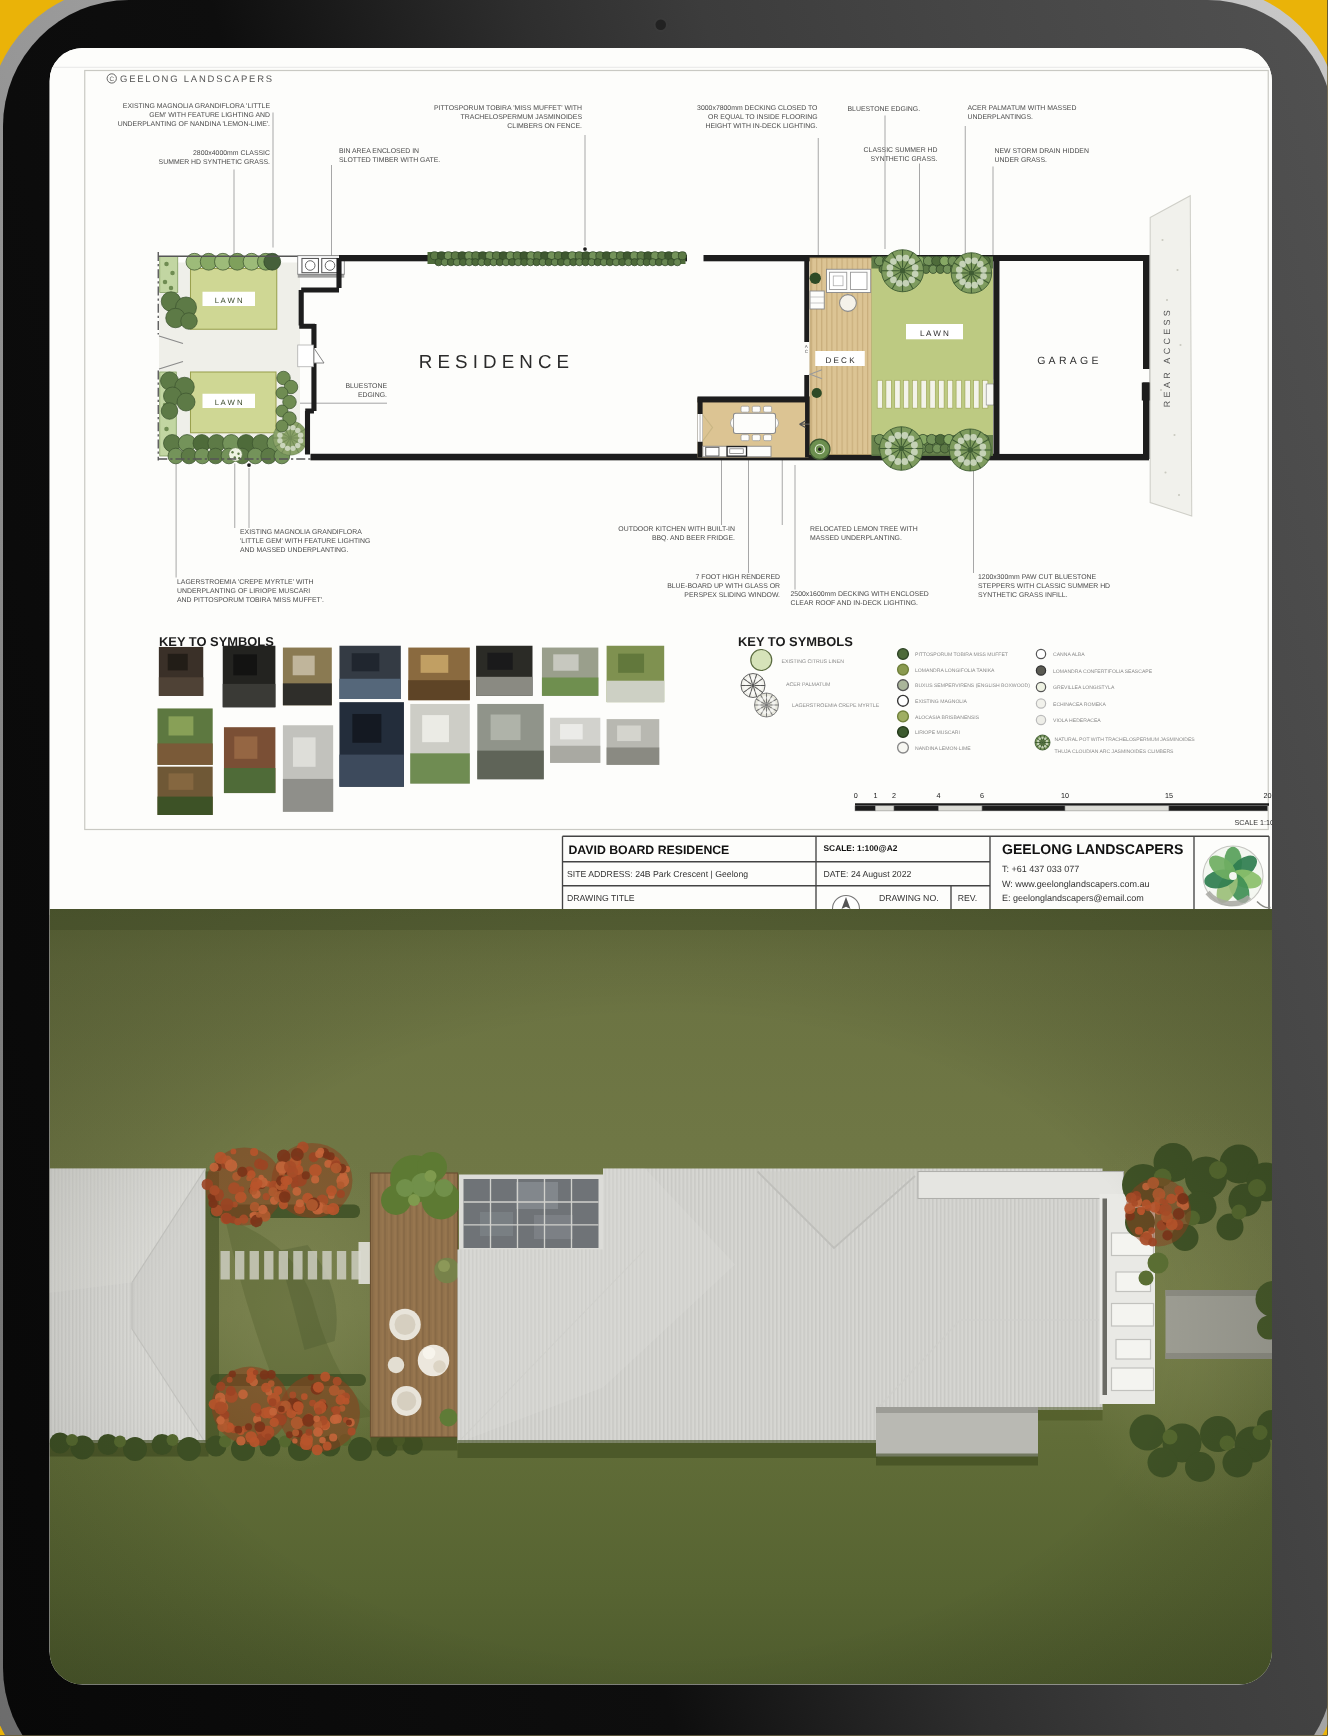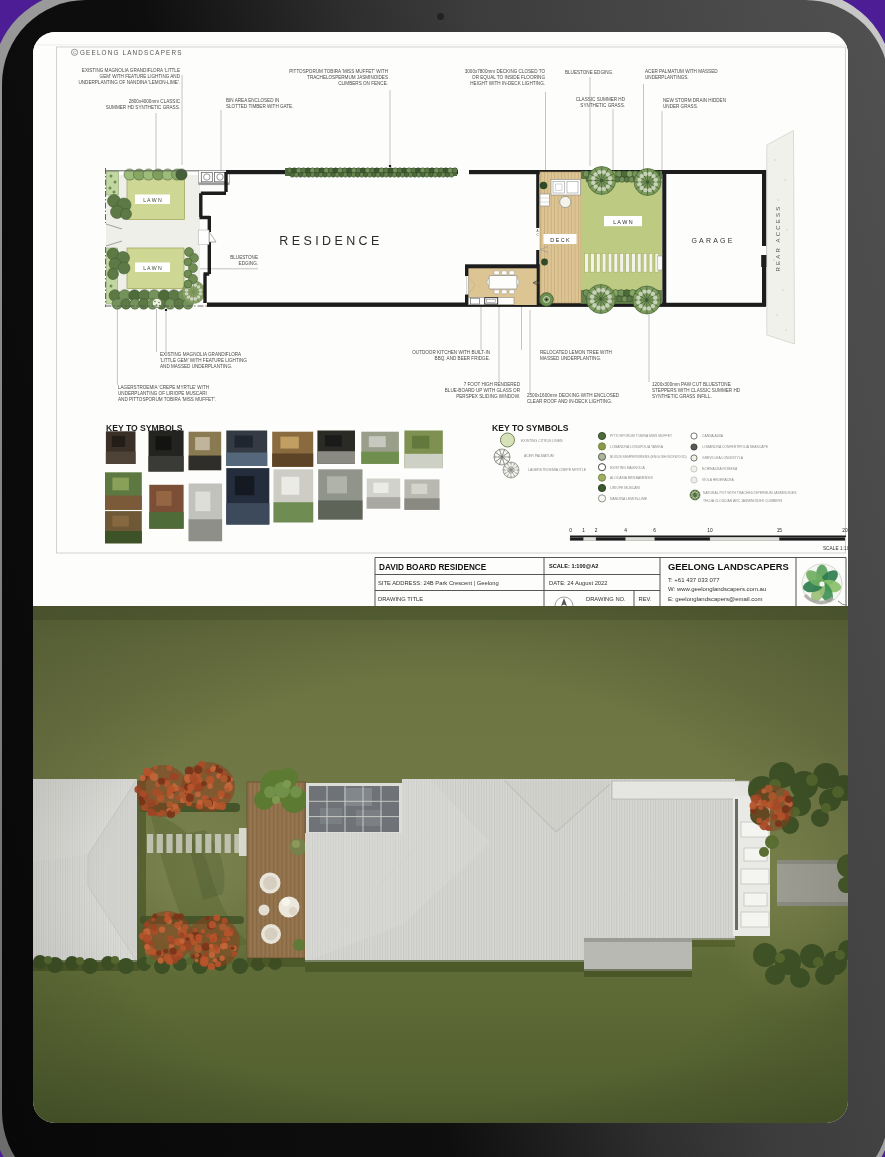--- a/index.html
+++ b/index.html
@@ -1,15 +1,15 @@
 <!DOCTYPE html>
 <html><head><meta charset="utf-8">
 <style>
 html,body{margin:0;padding:0;background:#000;width:885px;height:1157px;overflow:hidden;font-family:"Liberation Sans",sans-serif;}
-#stage{position:relative;width:885px;height:1157px;background:#4c1d95;overflow:hidden;}
+#stage{position:relative;width:885px;height:1157px;background:#eab308;overflow:hidden;}
 #rim{position:absolute;left:-8px;top:-9px;width:901px;height:1212px;border-radius:90px;
  background:linear-gradient(60deg,#6a6a6a 0%,#8f8f8f 35%,#b0b0b0 70%,#c9c9c9 100%);}
 #tablet{position:absolute;left:2px;top:0px;width:887px;height:1196px;border-radius:84px;
  background:linear-gradient(75deg,#080808 0%,#0e0e0e 38%,#2e2e2e 55%,#3c3c3c 65%,#464646 80%,#515151 100%);}
 #cam{position:absolute;left:437px;top:13px;width:7px;height:7px;border-radius:50%;background:#222;box-shadow:0 0 0 1.5px #3a3a3a;}
 #screen{position:absolute;left:33px;top:32px;width:815px;height:1091px;border-radius:22px;background:#fdfdfb;overflow:hidden;}
 </style></head>
 <body>
 
 <div id="stage">

